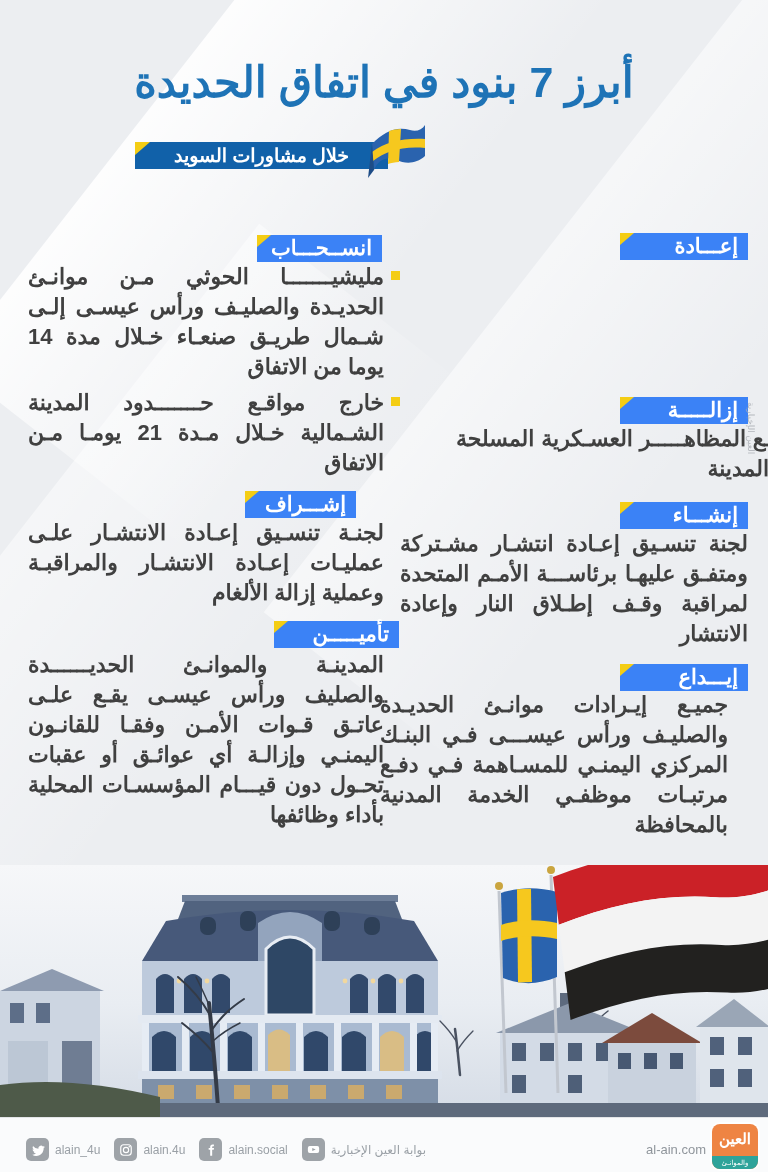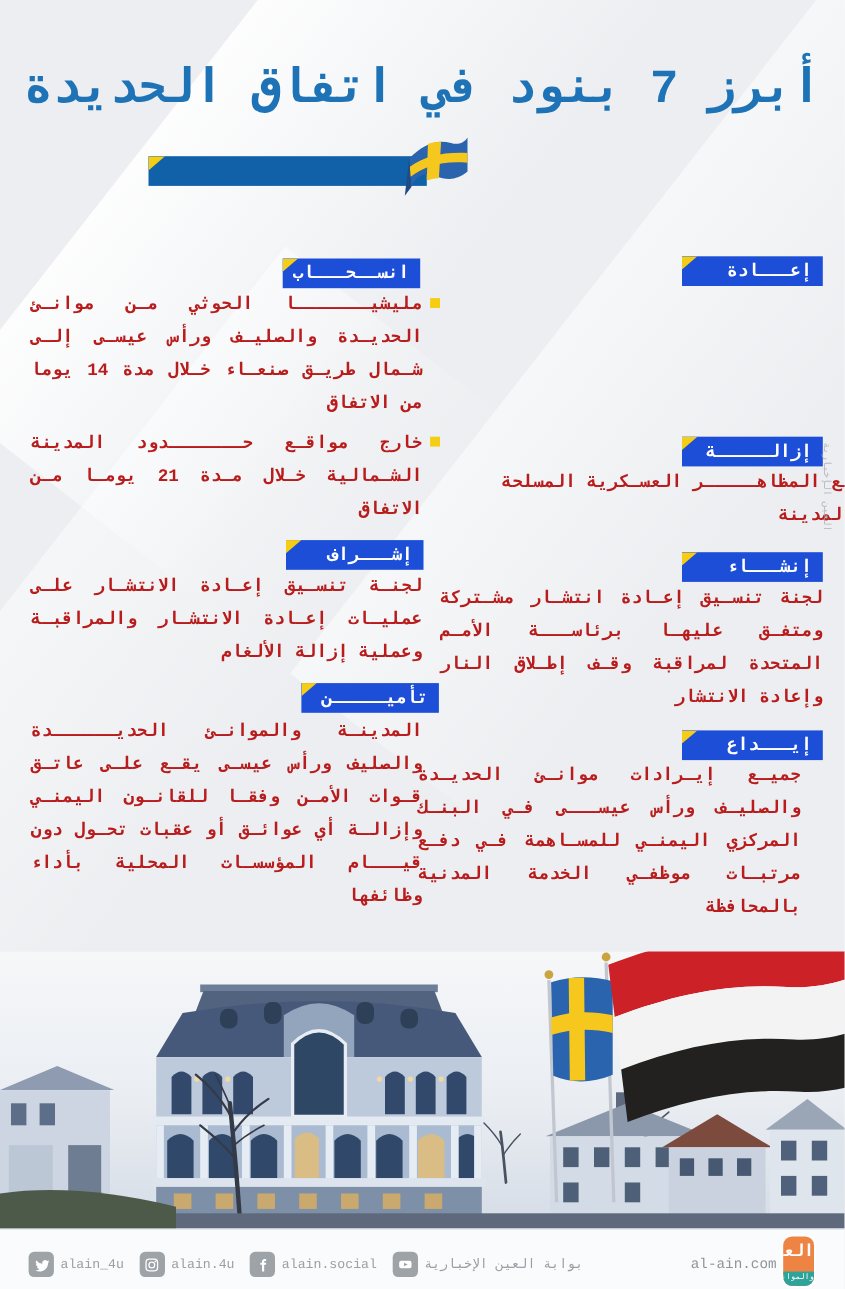--- a/index.html
+++ b/index.html
@@ -1,19 +1,19 @@
 <!DOCTYPE html>
 <html><head>
 <meta charset="utf-8">
 <style>
   html,body{margin:0;padding:0;}
   .page{
     position:relative;width:768px;height:1172px;overflow:hidden;
     background:#eceef1;
-    font-family:Liberation Mono, monospace;
+    font-family:Liberation Sans, sans-serif;
   }
   
   .stripe{position:absolute;pointer-events:none;}
   .s1{width:980px;height:300px;left:-120px;top:-80px;transform:rotate(-52deg);
       background:linear-gradient(to bottom,rgba(255,255,255,.9),rgba(255,255,255,0));}
   .s2{width:980px;height:240px;left:170px;top:180px;transform:rotate(-52deg);
       background:linear-gradient(to bottom,rgba(255,255,255,.55),rgba(255,255,255,0));}
   .s3{width:980px;height:260px;left:-430px;top:560px;transform:rotate(-52deg);
       background:linear-gradient(to bottom,rgba(255,255,255,.5),rgba(255,255,255,0));}
 
@@ -24,29 +24,29 @@
   .banner{
     position:absolute;left:135px;top:142px;width:253px;height:27px;
     background:#1161a9;display:flex;align-items:center;justify-content:center;
     direction:rtl;color:#fff;font-size:19px;font-weight:bold;
   }
   .fold{position:absolute;top:0;left:0;width:15px;height:13px;background:#f4cd14;
         clip-path:polygon(0 0,100% 0,0 100%);}
   .banner-flag{position:absolute;left:366px;top:118px;width:62px;height:68px;}
 
   .bar{
-    position:absolute;height:27px;background:#1d4ed8;color:#fff;
+    position:absolute;height:27px;background:#3b82f6;color:#fff;
     display:flex;align-items:center;direction:rtl;
-    font-size:16px;font-weight:bold;padding:0 10px 2px 0;box-sizing:border-box;
+    font-size:21px;font-weight:bold;padding:0 10px 2px 0;box-sizing:border-box;
   }
   .bar .fold{width:14px;height:12px;}
 
   .body-text{
-    position:absolute;direction:rtl;text-align:justify;color:#b91c1c;
-    font-size:16px;font-weight:bold;line-height:30px;
+    position:absolute;direction:rtl;text-align:justify;color:#404040;
+    font-size:22px;font-weight:bold;line-height:30px;
   }
   .bulleted{padding-right:16px;}
   .bullet-sq{position:absolute;right:0;top:9px;width:9px;height:9px;background:#f4cd14;}
 
   .watermark{
     position:absolute;writing-mode:vertical-rl;direction:rtl;
     font-size:9px;color:#a9adb3;opacity:.8;letter-spacing:1px;
   }
 
   .photo{position:absolute;left:0;top:865px;width:768px;height:252px;}
@@ -57,21 +57,21 @@
   }
   .social-row{position:absolute;left:26px;top:20px;display:flex;align-items:flex-end;}
   .social-item{display:flex;align-items:center;margin-right:14px;}
   .social-ic{width:23px;height:23px;border-radius:5px;background:#9ea3a8;
              display:flex;align-items:center;justify-content:center;}
   .social-label{font-size:12px;color:#9aa0a6;margin-left:6px;}
   .social-label.ar{direction:rtl;}
   .website{position:absolute;right:62px;top:24px;font-size:13px;color:#8f959b;text-align:center;}
 
   .brand-logo{
-    position:absolute;left:712px;top:1124px;width:28px;height:45px;
+    position:absolute;left:712px;top:1124px;width:46px;height:45px;
     background:#ee8443;border-radius:8px;overflow:hidden;
     box-shadow:0 0 0 2px rgba(255,255,255,.7);
   }
   .brand-word{width:100%;text-align:center;color:#fff;font-weight:bold;
               font-size:15px;line-height:30px;direction:rtl;}
   .brand-sub{position:absolute;left:0;bottom:0;width:100%;height:13px;background:#2ea39a;
              color:#fff;font-size:7px;text-align:center;line-height:13px;direction:rtl;}
 </style>
 </head>
 <body>
@@ -79,20 +79,21 @@
 <div class="page">
 
   <div class="stripe s1"></div>
   <div class="stripe s2"></div>
   <div class="stripe s3"></div>
 
   <div class="title">أبرز 7 بنود في اتفاق الحديدة</div>
 
   <div class="banner">
     <span class="fold"></span>
+    <span>خلال مشاورات السويد</span>
   </div>
   <svg class="banner-flag" viewBox="0 0 62 68">
     <path d="M6,26 C18,14 30,8 44,12 C50,14 56,12 59,7 L59,38 C50,46 40,46 30,42 C20,38 12,42 8,52 Z" fill="#2a63ae"></path>
     <path d="M6,34 C20,24 36,20 59,21 L59,30 C36,28 20,33 7,43 Z" fill="#f6c81e"></path>
     <path d="M23,13 C27,11.5 31,10.8 35,10.9 L33,44 C29,44 25,45 22,46 Z" fill="#f6c81e"></path>
     <path d="M6,26 L8,52 L2,60 Z" fill="#1d4c86"></path>
   </svg>
 
   <div class="bar" style="left:620px;top:233px;width:128px;">
     <span class="fold"></span>
@@ -123,21 +124,21 @@
   </div>
   <div class="body-text bulleted" style="left:28px;top:262px;width:356px;">
     <span class="bullet-sq"></span>
     <span>مليشيـــــــا الحوثي مـن موانـئ الحديـدة والصليـف ورأس عيسـى إلـى شـمال طريـق صنعـاء خـلال مدة 14 يوما من الاتفاق</span>
   </div>
   <div class="body-text bulleted" style="left:28px;top:388px;width:356px;">
     <span class="bullet-sq"></span>
     <span>خارج مواقـع حـــــــدود المدينة الشـمالية خـلال مـدة 21 يومـا مـن الاتفاق</span>
   </div>
 
-  <div class="bar" style="left:260px;top:491px;width:125px;">
+  <div class="bar" style="left:245px;top:491px;width:111px;">
     <span class="fold"></span>
     <span>إشـــراف</span>
   </div>
   <div class="body-text" style="left:28px;top:518px;width:356px;">لجنـة تنسـيق إعـادة الانتشـار علـى عمليـات إعـادة الانتشـار والمراقبـة وعملية إزالة الألغام</div>
 
   <div class="bar" style="left:274px;top:621px;width:125px;">
     <span class="fold"></span>
     <span>تأميـــــن</span>
   </div>
   <div class="body-text" style="left:28px;top:650px;width:356px;">المدينـة والموانـئ الحديــــــدة والصليف ورأس عيسـى يقـع علـى عاتـق قـوات الأمـن وفقـا للقانـون اليمنـي وإزالـة أي عوائـق أو عقبات تحـول دون قيـــام المؤسسـات المحلية بأداء وظائفها</div>

